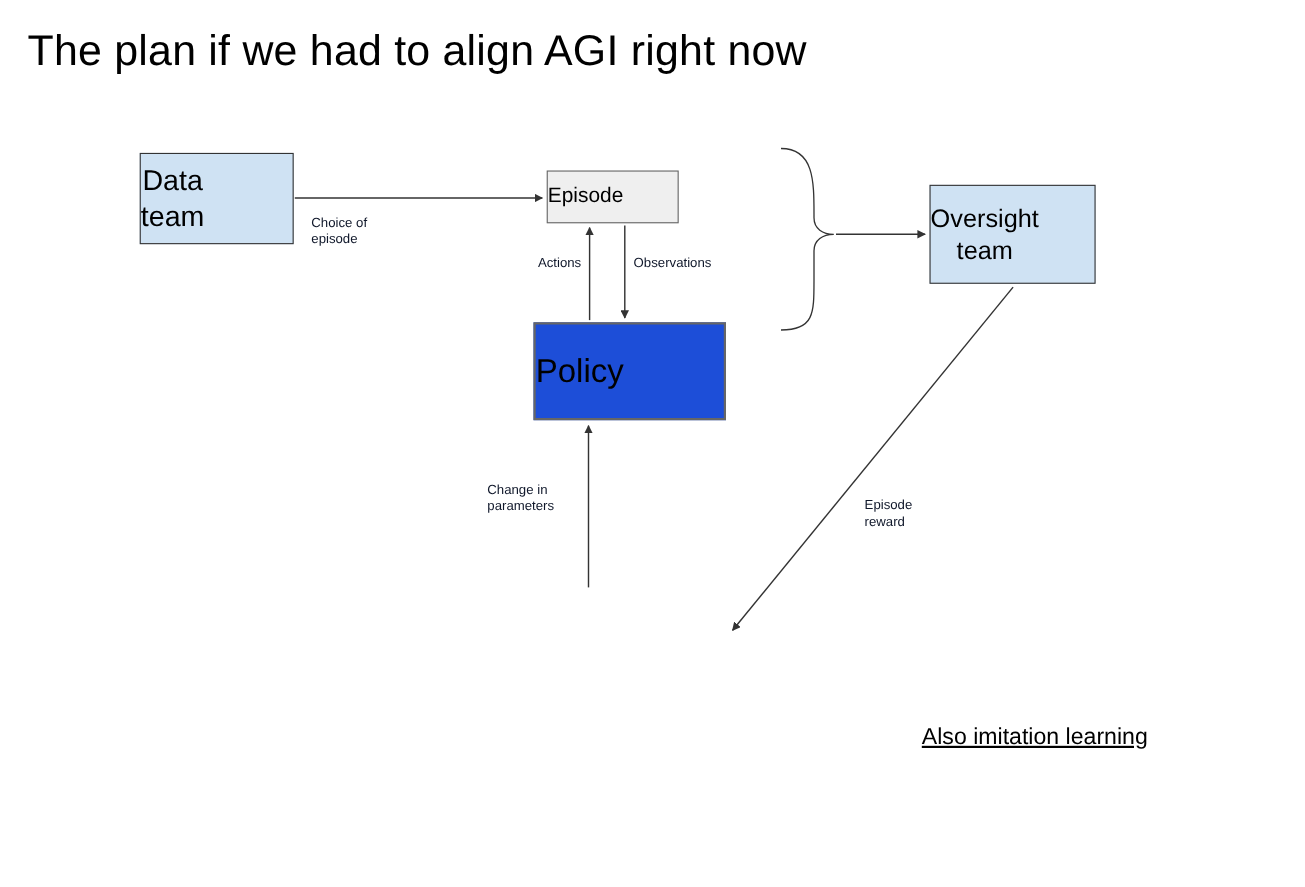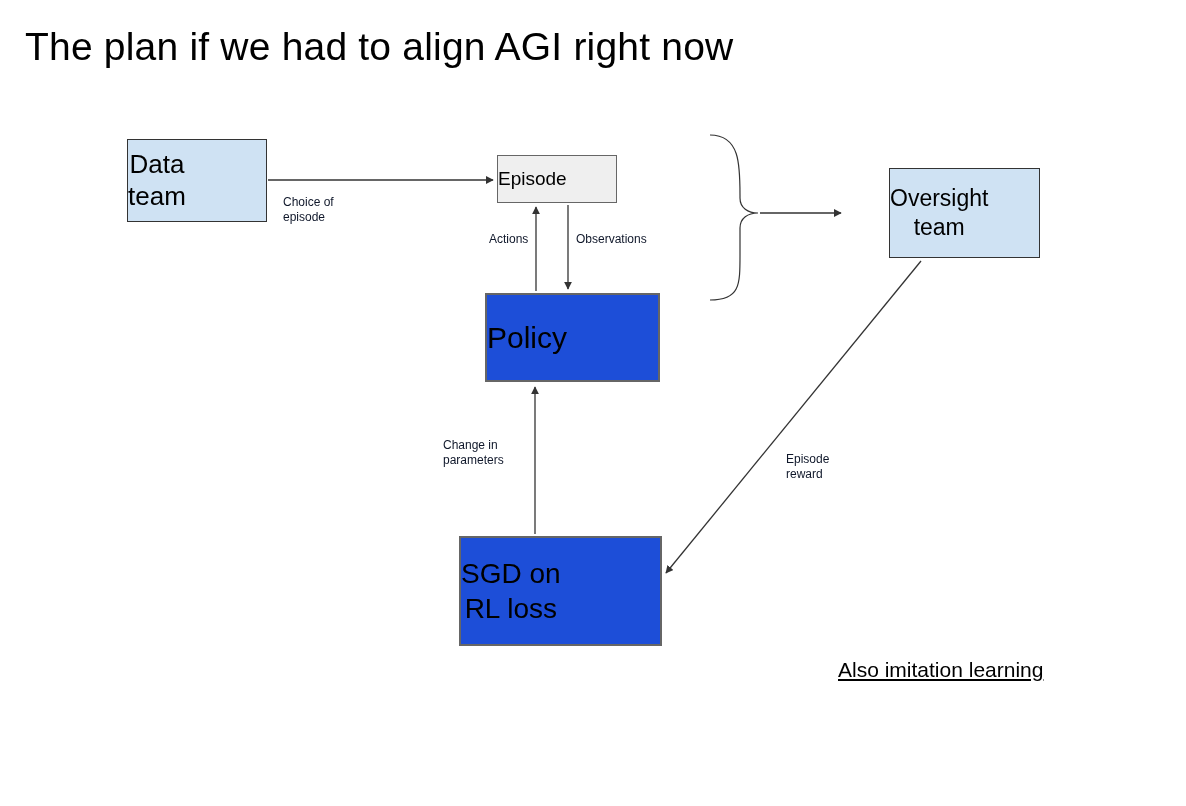--- a/index.html
+++ b/index.html
@@ -73,33 +73,29 @@
 
   <div class="box box-blue" style="left:127px; top:139px; width:140px; height:83px; font-size:26px; line-height:1.2;">
     <span style="white-space:pre-line;">Data
 team</span>
   </div>
 
   <div class="box box-grey-sm" style="left:497px; top:155px; width:120px; height:48px; font-size:19px;">
     <span>Episode</span>
   </div>
 
-  <div class="box box-blue" style="left:845px; top:168px; width:151px; height:90px; font-size:23px; line-height:1.25;margin-left:44px;">
+  <div class="box box-blue" style="left:845px; top:168px; width:151px; height:90px; font-size:23px; line-height:1.25;">
     <span style="white-space:pre-line;">Oversight
 team</span>
   </div>
 
   <div class="box box-grey-lg" style="left:485px; top:293px; width:175px; height:89px; font-size:30px;">
     <span>Policy</span>
   </div>
 
-  <div class="box box-grey-lg" style="left:459px; top:536px; width:203px; height:110px; font-size:28px; line-height:1.25;">
-    <span style="white-space:pre-line;">SGD on
-RL loss</span>
-  </div>
 
   <div class="lbl" style="left:283px; top:195px; white-space:pre-line;">Choice of
 episode</div>
 
   <div class="lbl" style="left:489px; top:232px;">Actions</div>
 
   <div class="lbl" style="left:576px; top:232px;">Observations</div>
 
   <div class="lbl" style="left:443px; top:438px; white-space:pre-line;">Change in
 parameters</div>

